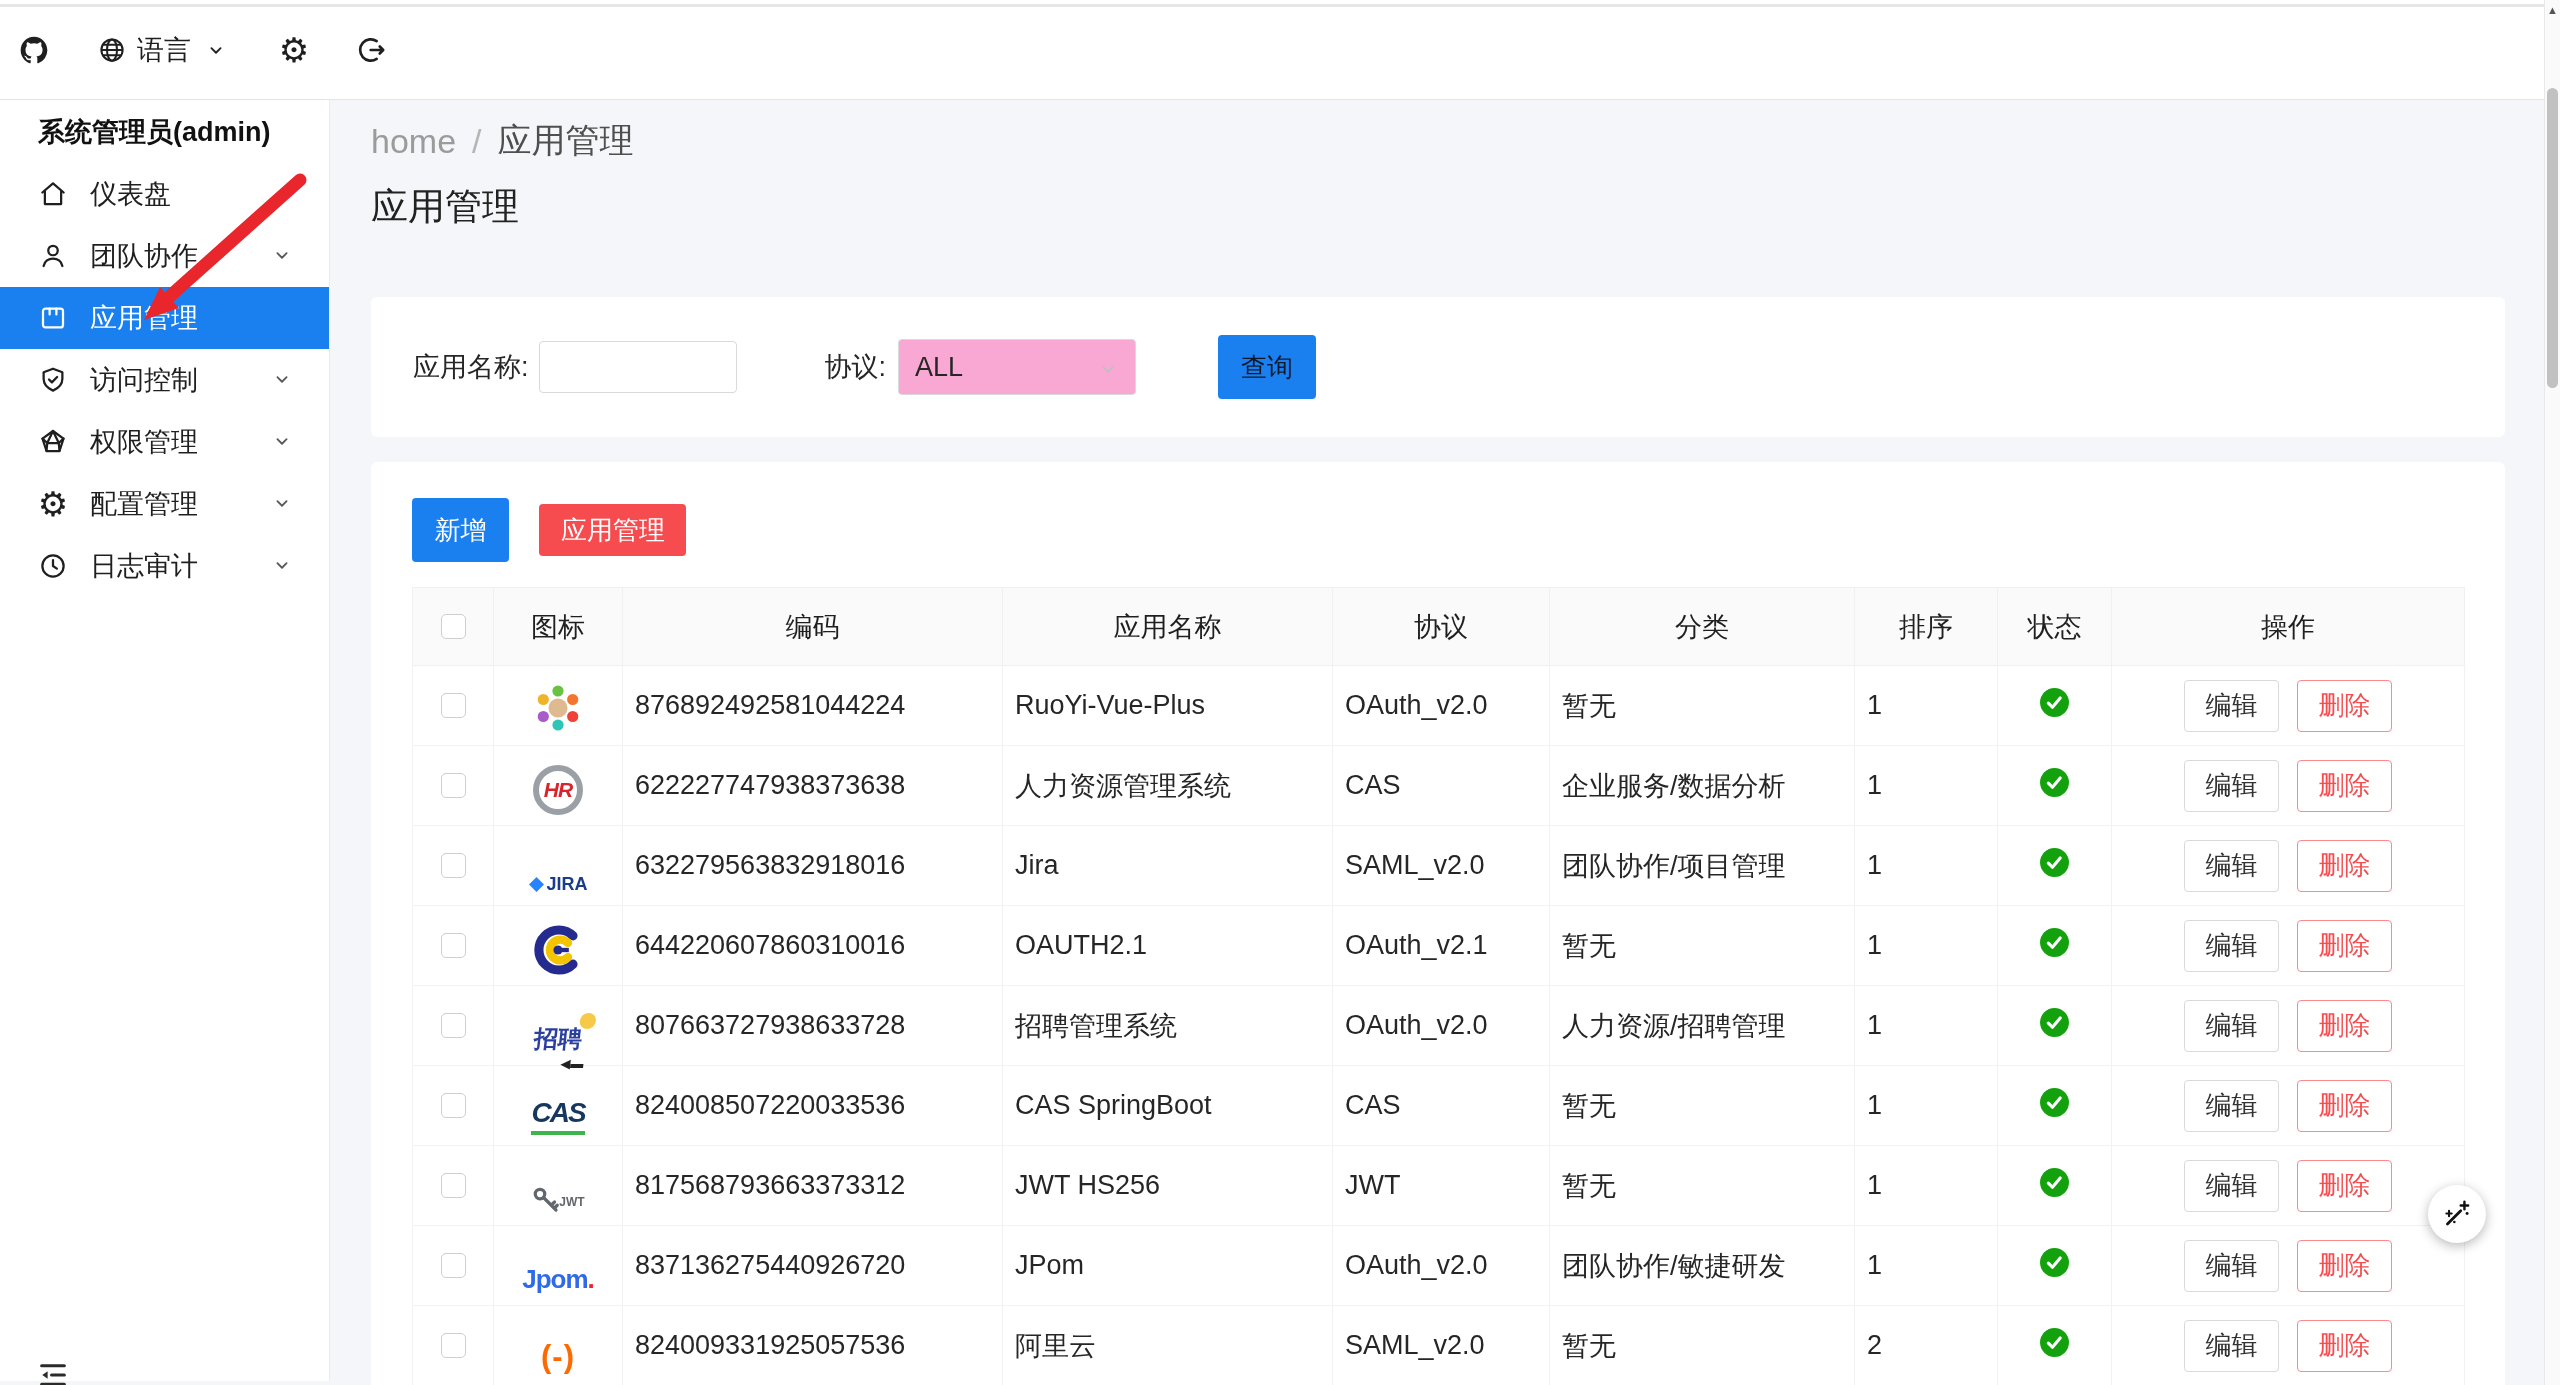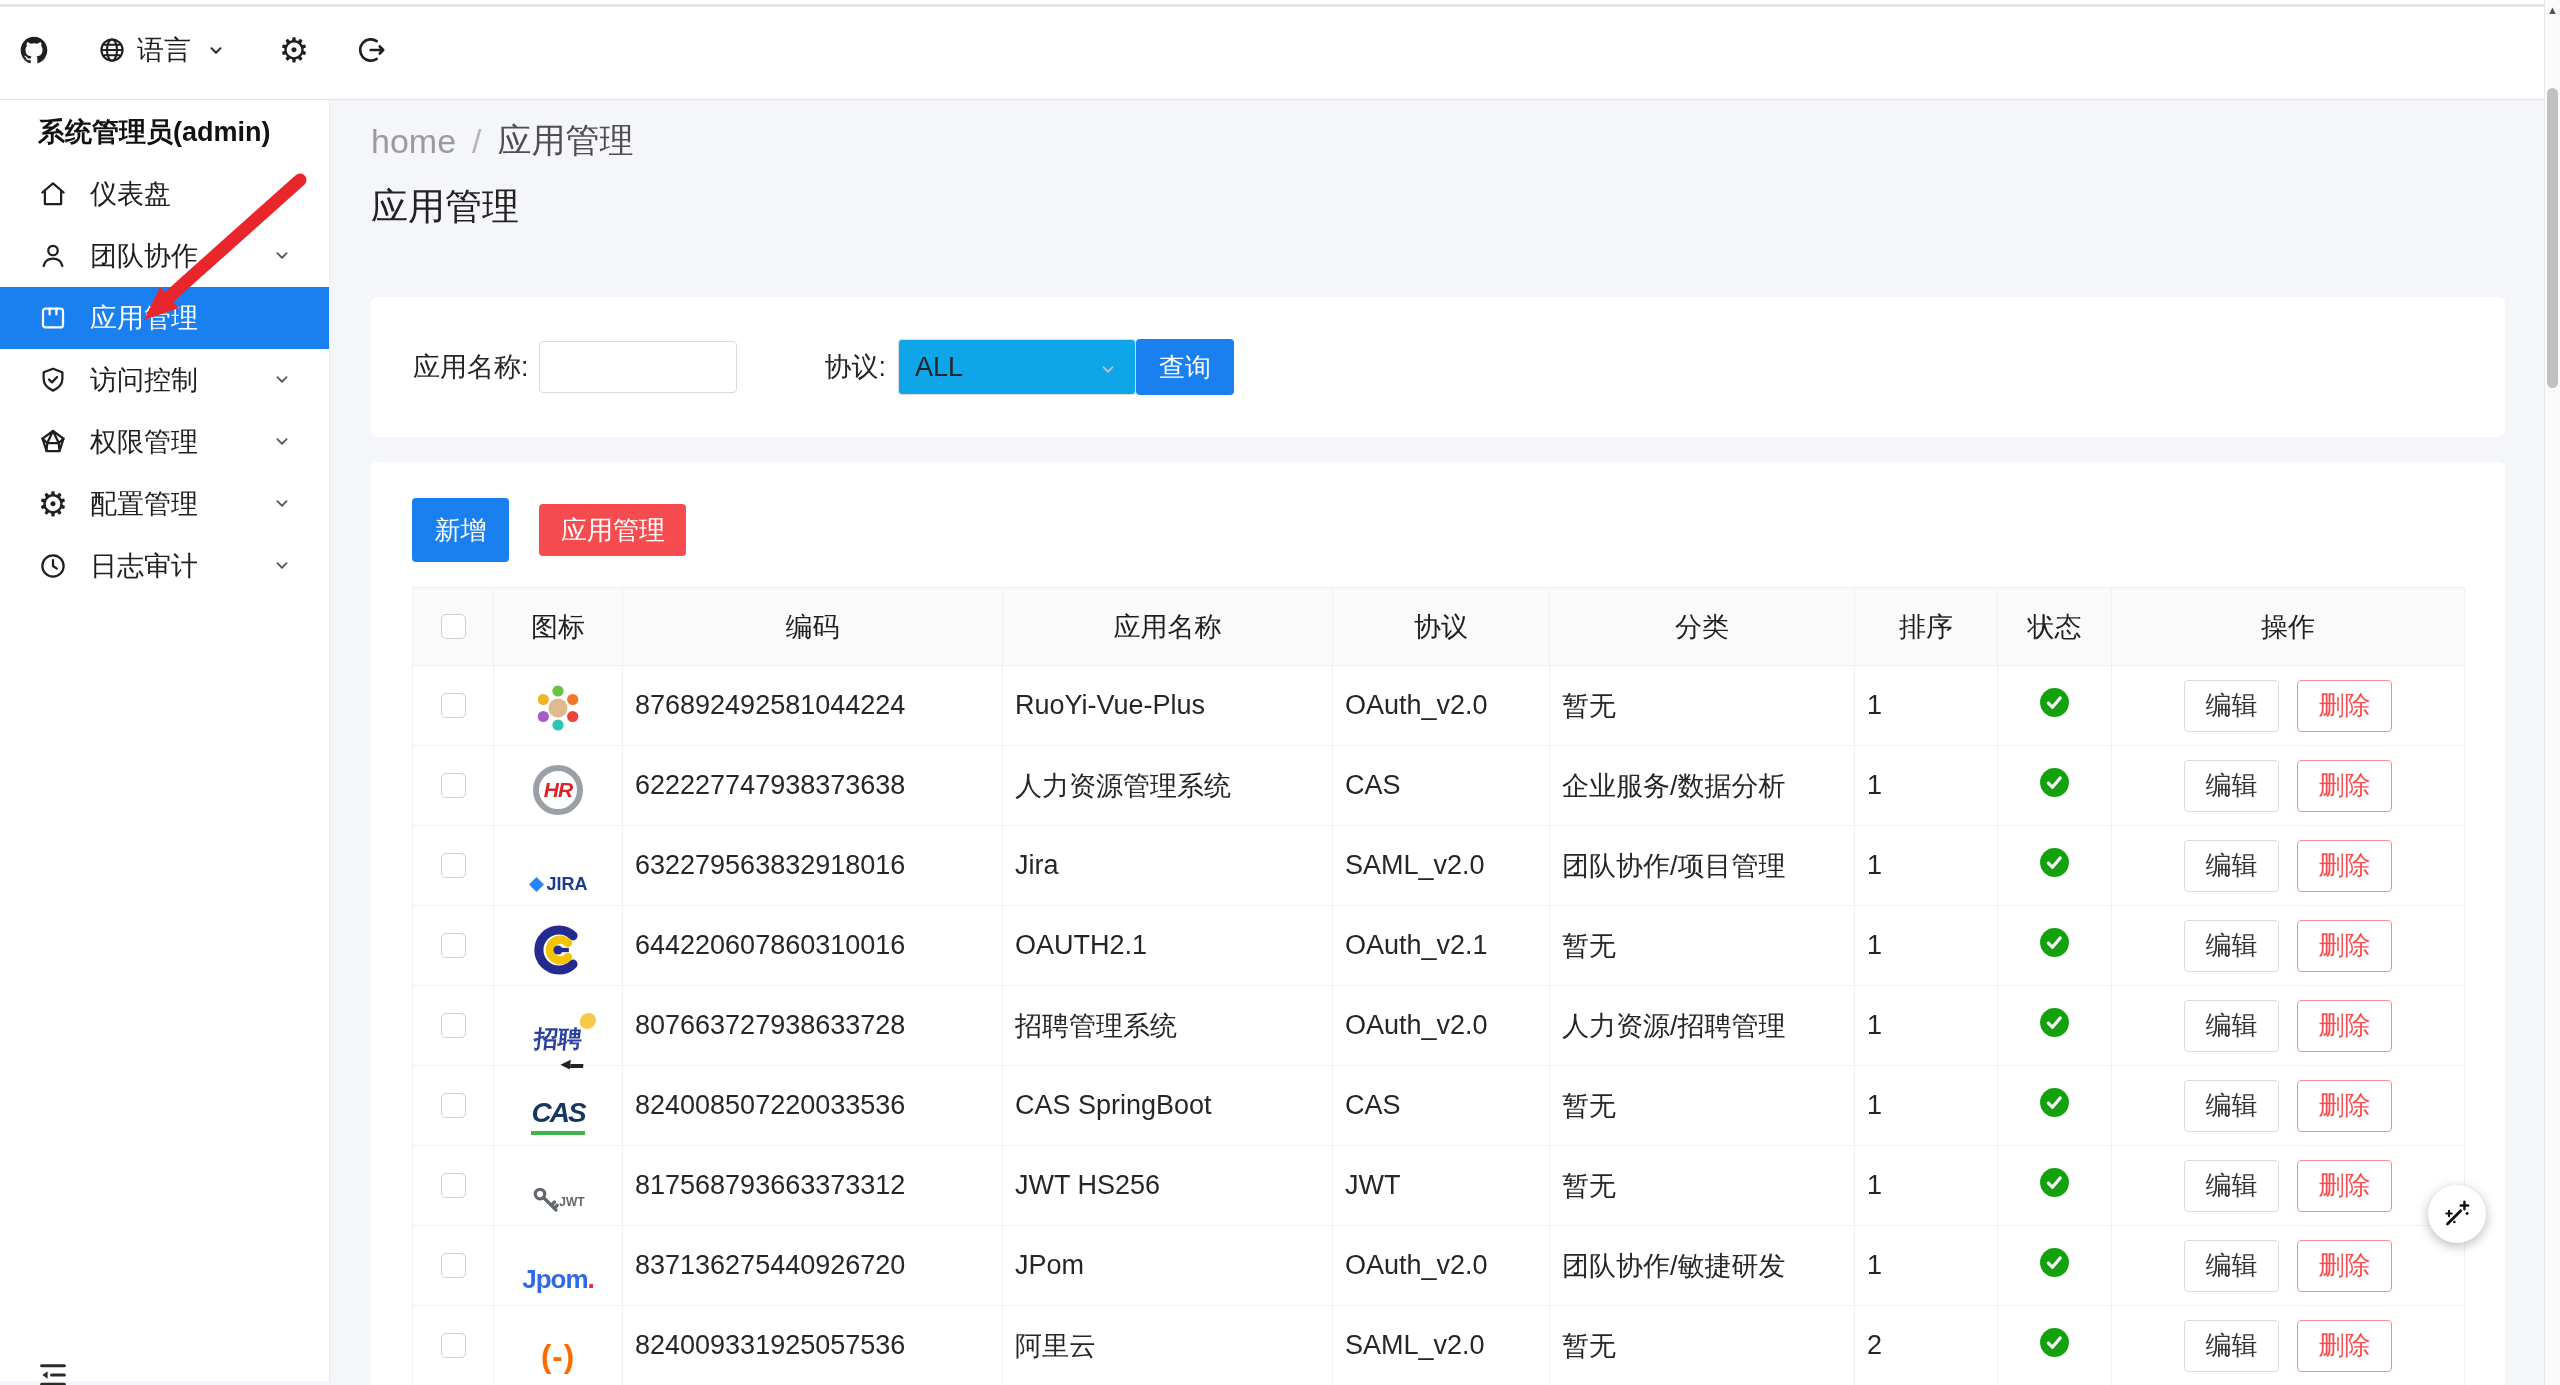--- a/index.html
+++ b/index.html
@@ -45,25 +45,25 @@
   .breadcrumb .bc-home{color:#9b9b9b;cursor:pointer;}
   .breadcrumb .bc-sep{color:#b5b5b5;}
   .breadcrumb .bc-cur{color:#4f4f4f;}
   .page-title{position:absolute;left:40px;top:82px;font-size:37px;font-weight:500;color:#222;}
 
   .filter-card{position:absolute;left:40px;top:197px;width:2134px;height:140px;background:#fff;border-radius:6px;
     display:flex;align-items:center;padding-left:42px;}
   .f-label{font-size:27px;color:#262626;}
   .f-input{width:198px;height:52px;border:1px solid #d9d9d9;border-radius:4px;margin-left:10px;font-size:26px;padding:0 12px;background:#fff;}
   .f-label2{margin-left:88px;}
-  .f-select{width:238px;height:56px;border:1px solid #d9d9d9;border-radius:4px;margin-left:12px;background:#0ea5e9;
+  .f-select{width:238px;height:56px;border:1px solid #d9d9d9;border-radius:4px;margin-left:12px;background:#f9a8d4;
     display:flex;align-items:center;justify-content:space-between;padding:0 16px;font-size:27px;color:#262626;cursor:pointer;}
   .f-select .sel-chevron{color:#bfbfbf;width:22px;height:22px;}
   .btn{border:none;border-radius:4px;font-size:26px;cursor:pointer;display:inline-flex;align-items:center;justify-content:center;}
-  .btn-search{width:98px;height:56px;background:var(--primary);color:#ffffff;}
+  .btn-search{width:98px;height:64px;background:var(--primary);color:#0f172a;margin-left:82px;}
 
   .table-card{position:absolute;left:40px;top:362px;width:2134px;height:1110px;background:#fff;border-radius:6px;
     padding:36px 41px 0 41px;}
   .btn-add{width:97px;height:64px;background:var(--primary);color:#fff;}
   .btn-batch{width:147px;height:52px;background:var(--danger);color:#fff;margin-left:26px;}
 
   table.apps{margin-top:25px;border-collapse:collapse;table-layout:fixed;width:2052px;}
   table.apps th{height:78px;background:#fafafa;font-size:27px;font-weight:500;color:#1f1f1f;text-align:center;
     border:1px solid #f0f0f0;}
   table.apps td{height:80px;font-size:27px;color:#262626;border:1px solid #f2f2f2;padding:0 12px;background:#fff;}

